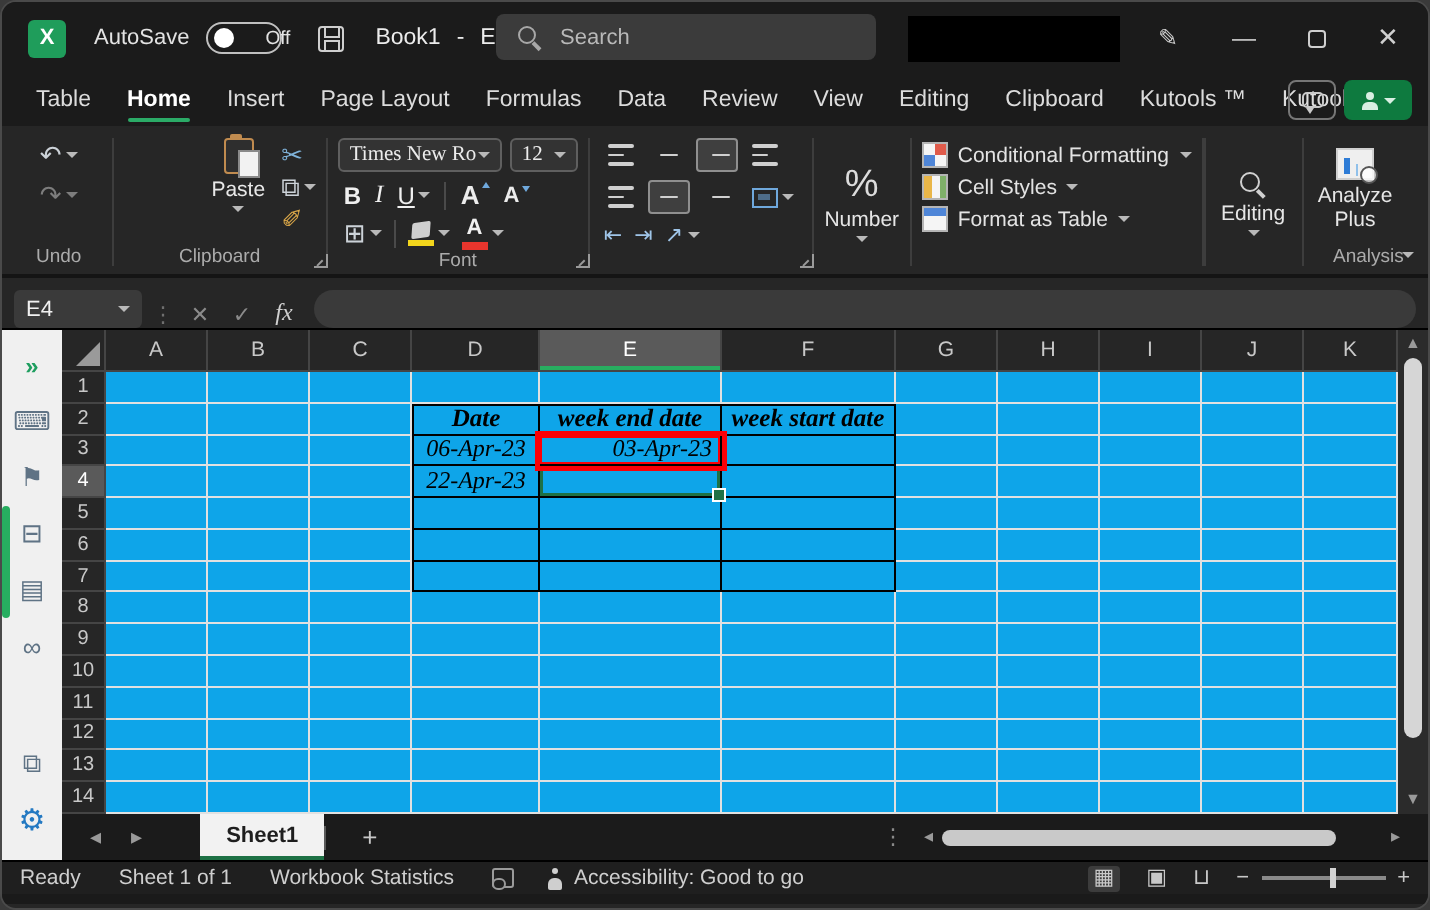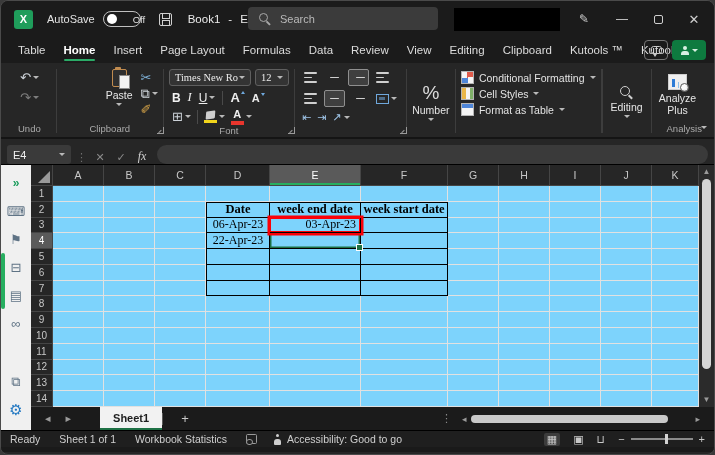--- a/index.html
+++ b/index.html
@@ -151,21 +151,21 @@
   .corner::after{content:"";position:absolute;right:2px;bottom:2px;width:0;height:0;
     border-left:12px solid transparent;border-bottom:12px solid #9a9a9a;}
   .colhead{display:flex;align-items:center;justify-content:center;font-size:10.5px;color:#c8c8c8;
     border-right:1px solid #454545;flex:none;}
   .colhead.active{background:#5a5a5a;color:#fff;box-shadow:inset 0 -2px 0 #27ae60;}
   .bodywrap{flex:1;display:flex;overflow:hidden;background:#fff;}
   .rowhdrs{width:22px;background:#262626;display:flex;flex-direction:column;flex:none;}
   .rowhdr{height:15.79px;display:flex;align-items:center;justify-content:center;font-size:10px;color:#c8c8c8;
     border-bottom:1px solid #454545;border-right:1px solid #454545;flex:none;}
   .rowhdr.active{background:#5a5a5a;color:#fff;}
-  .grid{display:grid;grid-auto-rows:15.79px;background:#7dd3fc;align-content:start;}
+  .grid{display:grid;grid-auto-rows:15.79px;background:#0ea5e9;align-content:start;font-style:italic;}
   .cell{border-right:1px solid #e1e1e1;border-bottom:1px solid #e1e1e1;
     font-family:"Liberation Serif","DejaVu Serif",serif;font-size:12px;color:#000;
     display:flex;align-items:center;justify-content:flex-start;padding:0 4px;position:relative;overflow:visible;white-space:nowrap;}
   .cell.c{justify-content:center;}
   .cell.r{justify-content:flex-end;}
   .cell.b{font-weight:bold;font-size:12.5px;}
   .cell.tb{border-right-color:#000;border-bottom-color:#000;}
   .cell.tbt{border-top:1px solid #000;}
   .cell.tbl{border-left:1px solid #000;}
   .cell.redbox{box-shadow:0 0 0 2.5px #fb0007,inset 0 0 0 1px #fb0007;z-index:3;}

